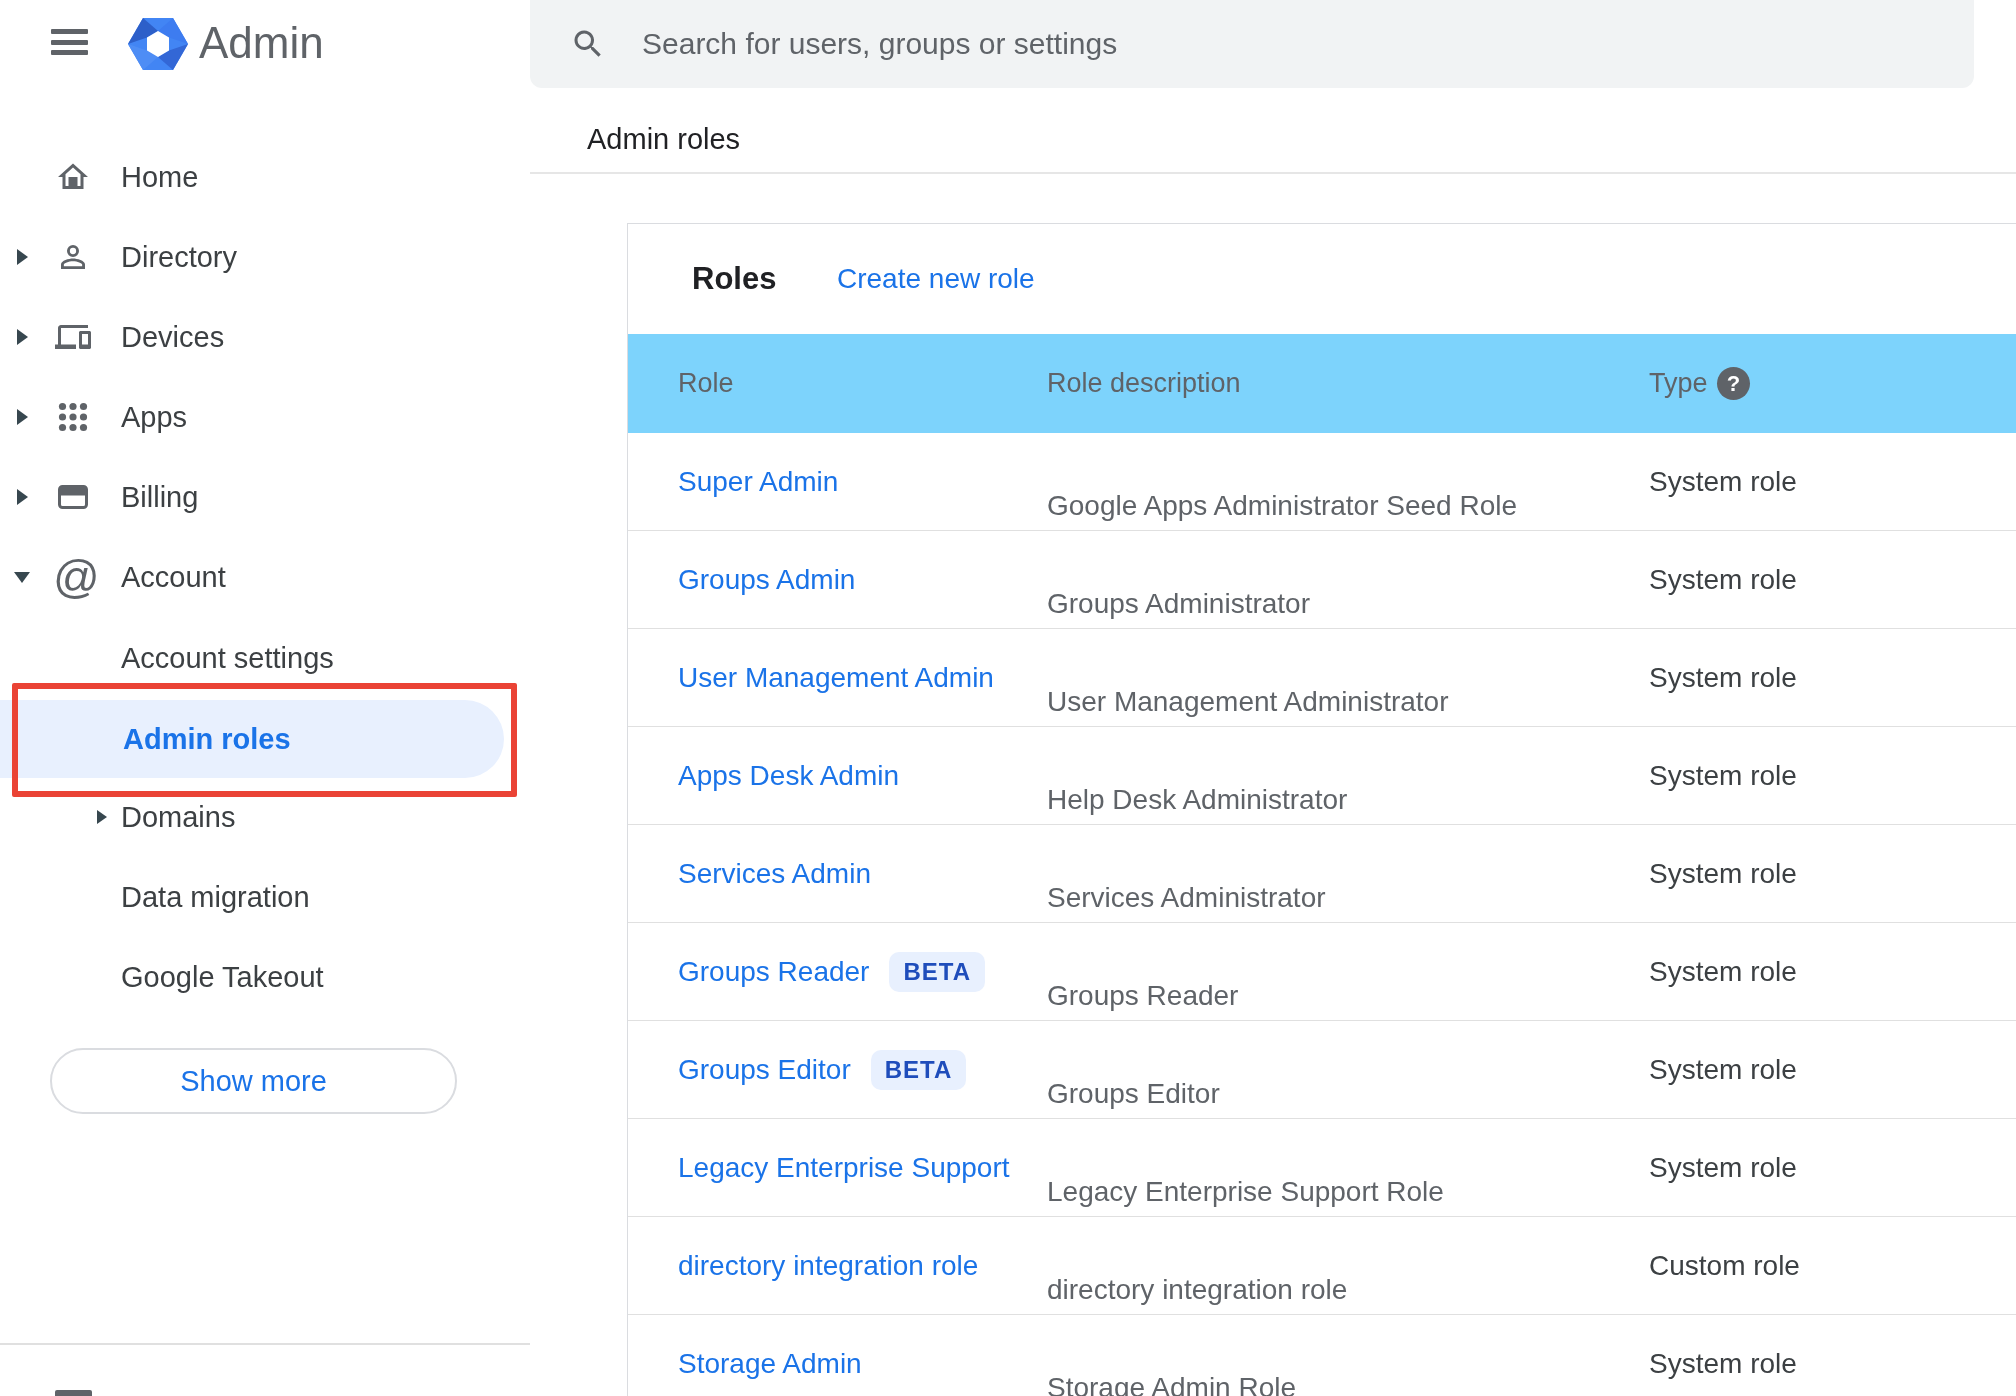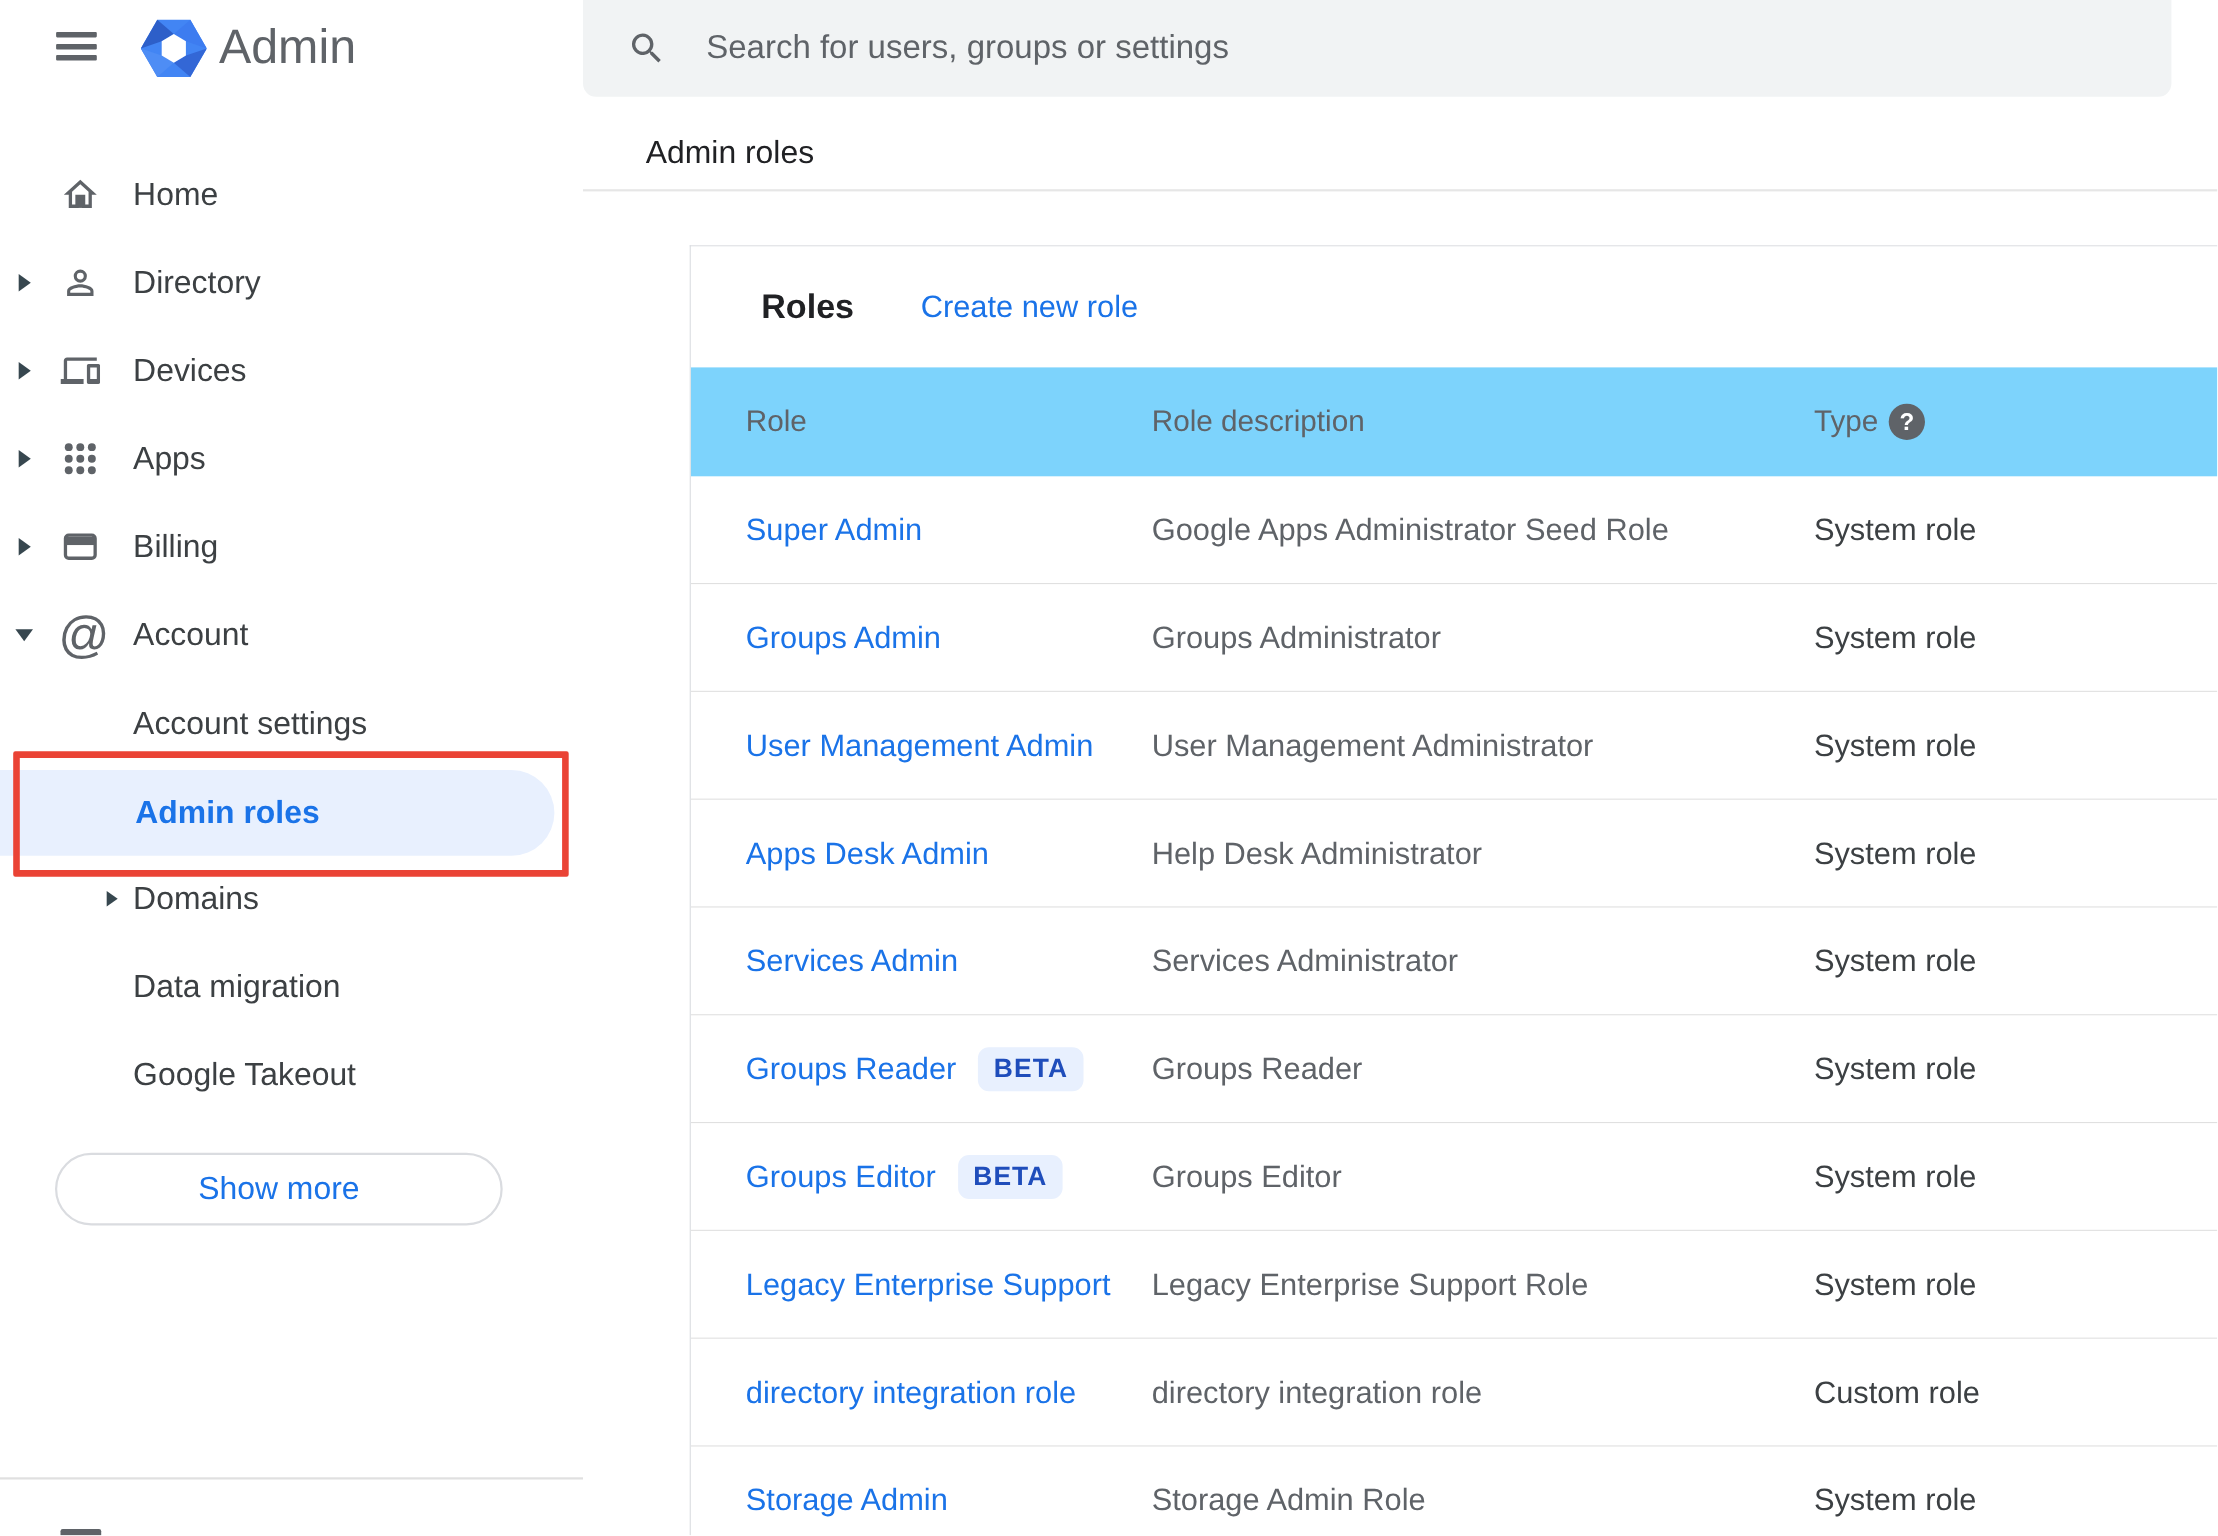--- a/index.html
+++ b/index.html
@@ -67,21 +67,21 @@
   .th { position: absolute; top: 0; height: 99px; display: flex; align-items: center;
     font-size: 27px; color: #5f6368; }
   .th-role { left: 50px; } .th-desc { left: 419px; } .th-type { left: 1021px; }
   .help-circle { position: absolute; left: 1089px; top: 33px; width: 33px; height: 33px; border-radius: 50%;
     background: #5f6368; color: #fff; font-size: 22px; font-weight: 700; text-align: center; line-height: 33px;
     cursor: pointer; }
 
   .tbody { position: absolute; left: 0; top: 209px; width: 100%; }
   .trow { position: relative; width: 100%; height: 98px; border-bottom: 1px solid #e0e0e0; }
   .cell { position: absolute; top: 0; height: 100%; display: flex; align-items: center; font-size: 28px; }
-  .c-role { left: 50px; } .c-desc { left: 419px; color: #5f6368; } .c-type { left: 1021px; color: #3c4043; }
+  .c-role { left: 50px; } .c-desc { left: 419px; color: #5f6368; margin-top: 24px; } .c-type { left: 1021px; color: #3c4043; }
   .role-link { color: #1a73e8; cursor: pointer; text-decoration: none; }
   .beta-badge { display: inline-block; margin-left: 20px; padding: 8px 14px; border-radius: 10px;
     background: #e8f0fe; color: #1f4dbb; font-size: 24px; font-weight: 700; letter-spacing: 1px; line-height: 1; }
 </style>
 </head>
 <body>
 
 <div class="screen">
 
   <aside class="sidebar">

